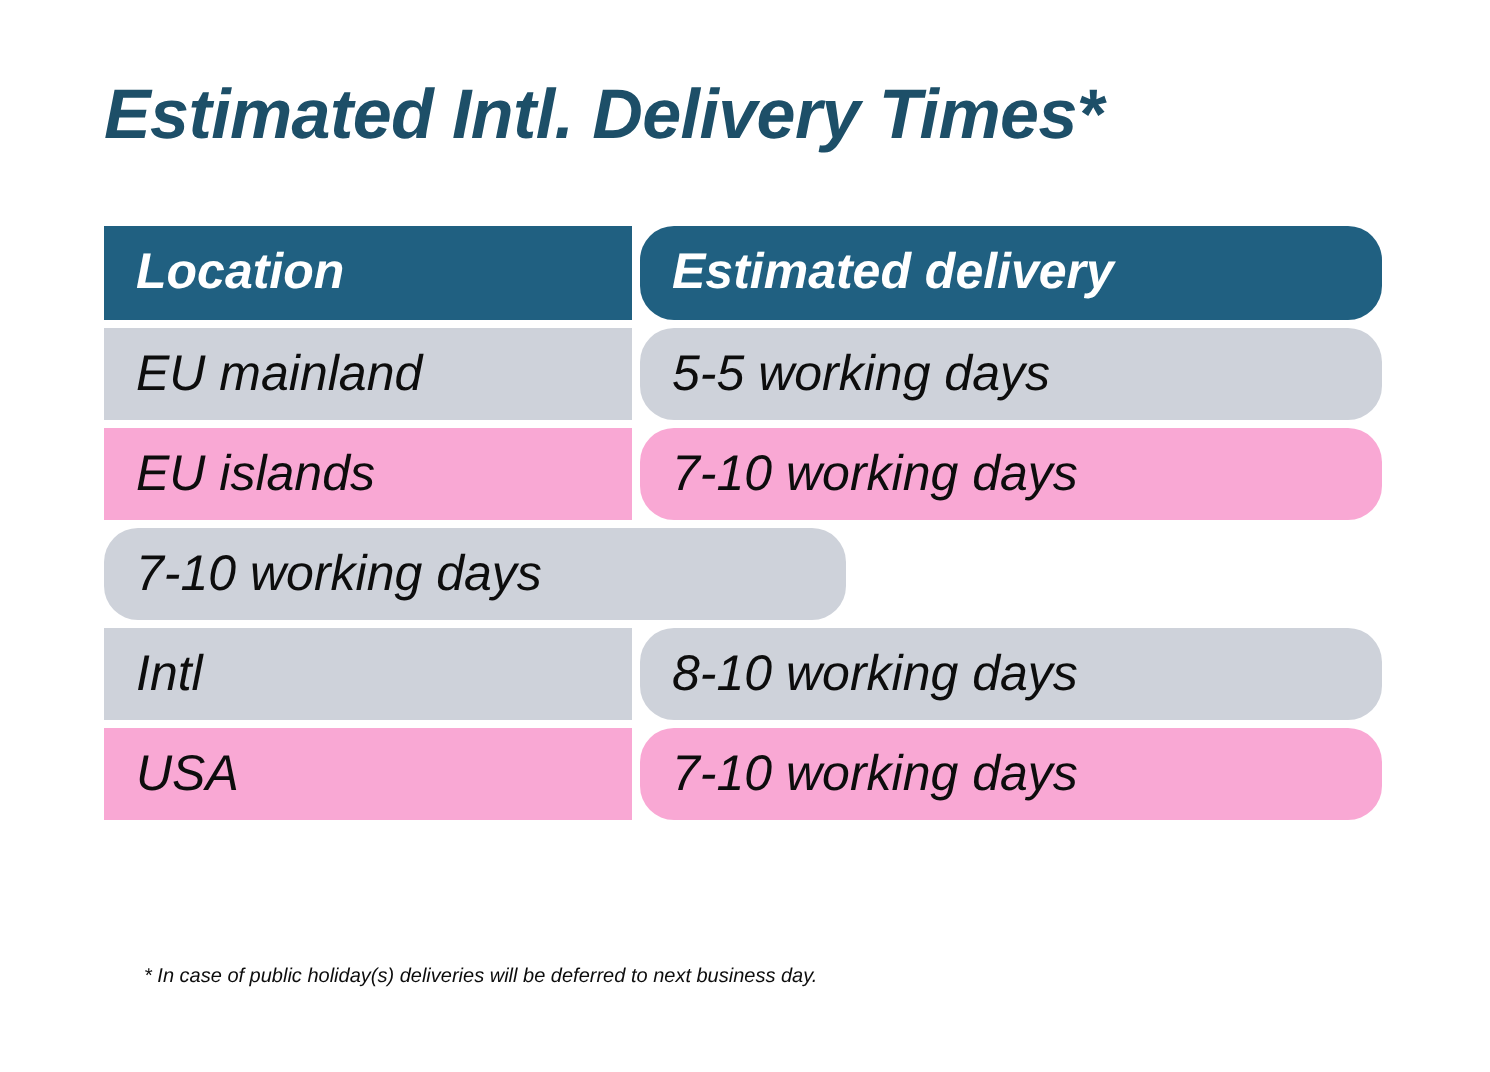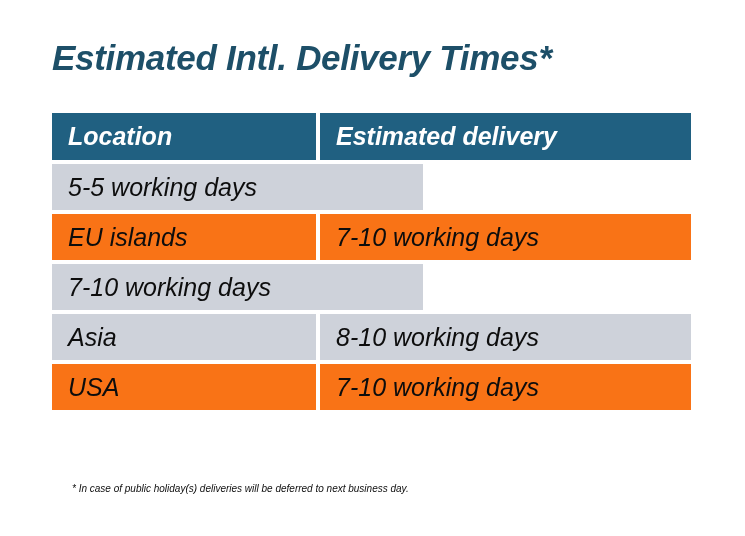--- a/index.html
+++ b/index.html
@@ -63,35 +63,36 @@
     white-space: nowrap;
     overflow: hidden;
   }
 
   .cell.col-location {
     width: 264px;
     margin-right: 4px;
   }
   .cell.col-delivery {
     width: 371px;
+    border-radius: 17px;
   }
 
   .header-row .cell {
     background: #206081;
     color: #ffffff;
     font-weight: bold;
     font-size: 25px;
     height: 47px;
   }
 
   .row.stripe-dark .cell {
     background: #ced2da;
   }
   .row.stripe-light .cell {
-    background: #f97316;
+    background: #f9a8d4;
   }
 
   .footnote {
     position: absolute;
     left: 72px;
     top: 479px;
     font-size: 10px;
     color: #0d0d0d;
     white-space: nowrap;
     line-height: 20px;
@@ -105,35 +106,36 @@
   <div class="title">Estimated Intl. Delivery Times*</div>
 
   <div class="table">
 
     <div class="row header-row">
       <div class="cell col-location">Location</div>
       <div class="cell col-delivery">Estimated delivery</div>
     </div>
 
     <div class="row stripe-dark">
+      <div class="cell col-location">EU mainland</div>
       <div class="cell col-delivery">5-5 working days</div>
     </div>
 
     <div class="row stripe-light">
       <div class="cell col-location">EU islands</div>
       <div class="cell col-delivery">7-10 working days</div>
     </div>
 
     <div class="row stripe-dark">
       <div class="cell col-delivery">7-10 working days</div>
     </div>
 
 
     <div class="row stripe-dark">
-      <div class="cell col-location">Asia</div>
+      <div class="cell col-location">Intl</div>
       <div class="cell col-delivery">8-10 working days</div>
     </div>
 
     <div class="row stripe-light">
       <div class="cell col-location">USA</div>
       <div class="cell col-delivery">7-10 working days</div>
     </div>
 
   </div>
 

